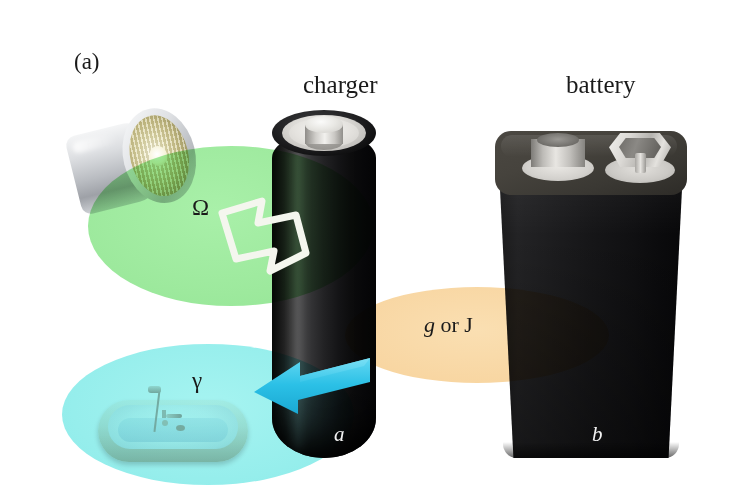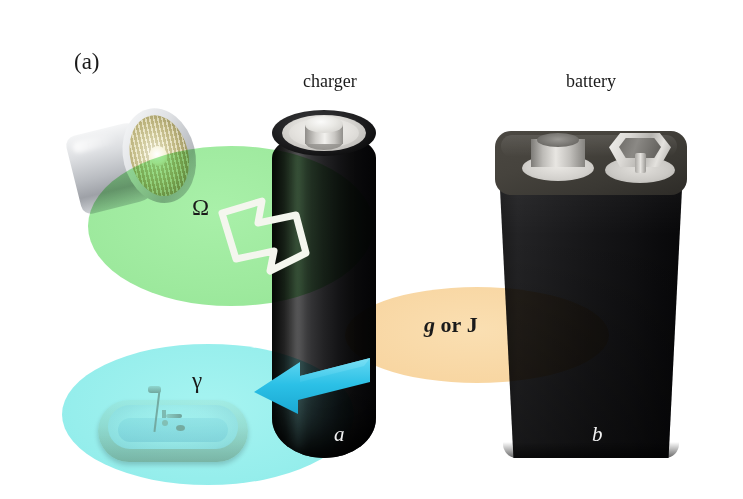--- a/index.html
+++ b/index.html
@@ -2,21 +2,21 @@
 <html><head>
 <meta charset="utf-8">
 <style>
   html,body{margin:0;padding:0;background:#fff;}
   body{width:743px;height:499px;overflow:hidden;
        font-family:"Liberation Serif","DejaVu Serif",serif;color:#1a1a1a;}
   #stage{position:relative;width:743px;height:499px;background:#ffffff;}
 
   .lbl{position:absolute;white-space:nowrap;line-height:1;}
   .panel-tag{font-size:23px;}
-  .hdr{font-size:18px;}
+  .hdr{font-size:25px;}
   .sym{font-size:23px;font-style:italic;}
   .sym-up{font-style:normal;}
   .onbody{font-size:21px;font-style:italic;color:#f2f2f2;}
 
   
   .l-obj{position:absolute;}
   .l-ell{position:absolute;mix-blend-mode:multiply;}
   .l-top{position:absolute;}
 
   
@@ -214,20 +214,20 @@
       </linearGradient>
     </defs>
     <polygon points="118,6 48,24 48,10 2,40 46,62 46,48 118,30" fill="url(#gcy)"></polygon>
     <polygon points="118,6 112,14 48,30 48,24" fill="url(#gcy2)" opacity=".85"></polygon>
   </svg>
 
   <div class="lbl sym sym-up" style="left:192px;top:196px;">Ω</div>
 
   <div class="lbl sym sym-up" style="left:192px;top:369px;">γ</div>
 
-  <div class="lbl" style="left:424px;top:314px;font-size:22px;font-weight:bold;">
+  <div class="lbl" style="left:424px;top:314px;font-size:22px;">
     <span style="font-style:italic;">g</span><span>&nbsp;</span><span>or</span><span>&nbsp;</span><span>J</span>
   </div>
 
   <div class="lbl onbody" style="left:334px;top:424px;">a</div>
   <div class="lbl onbody" style="left:592px;top:424px;">b</div>
 
 </div>
 
 </body></html>

